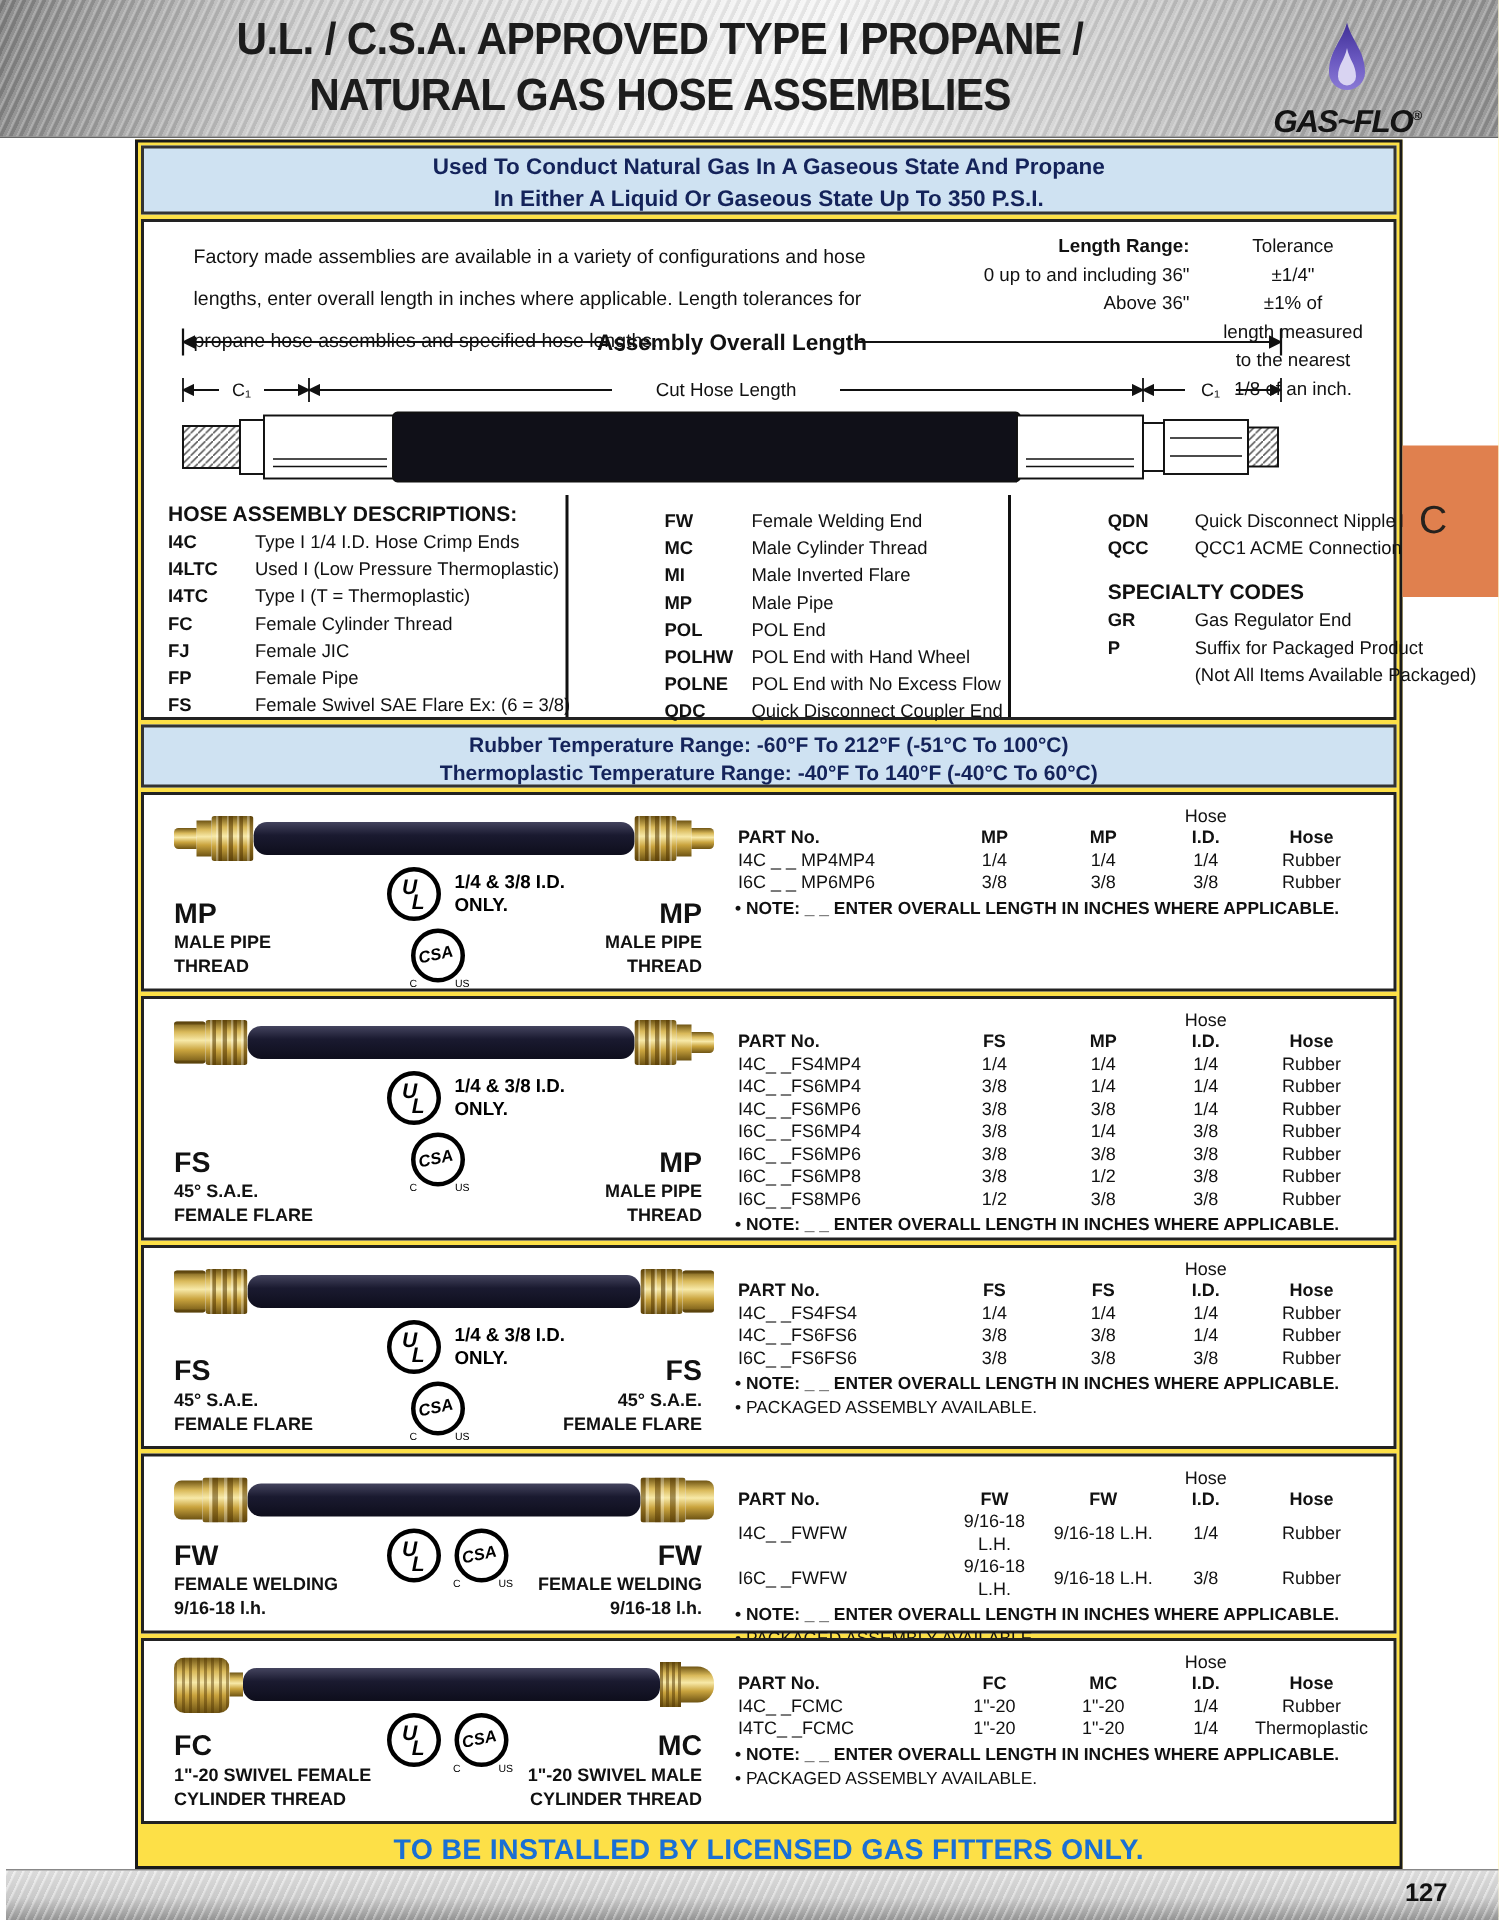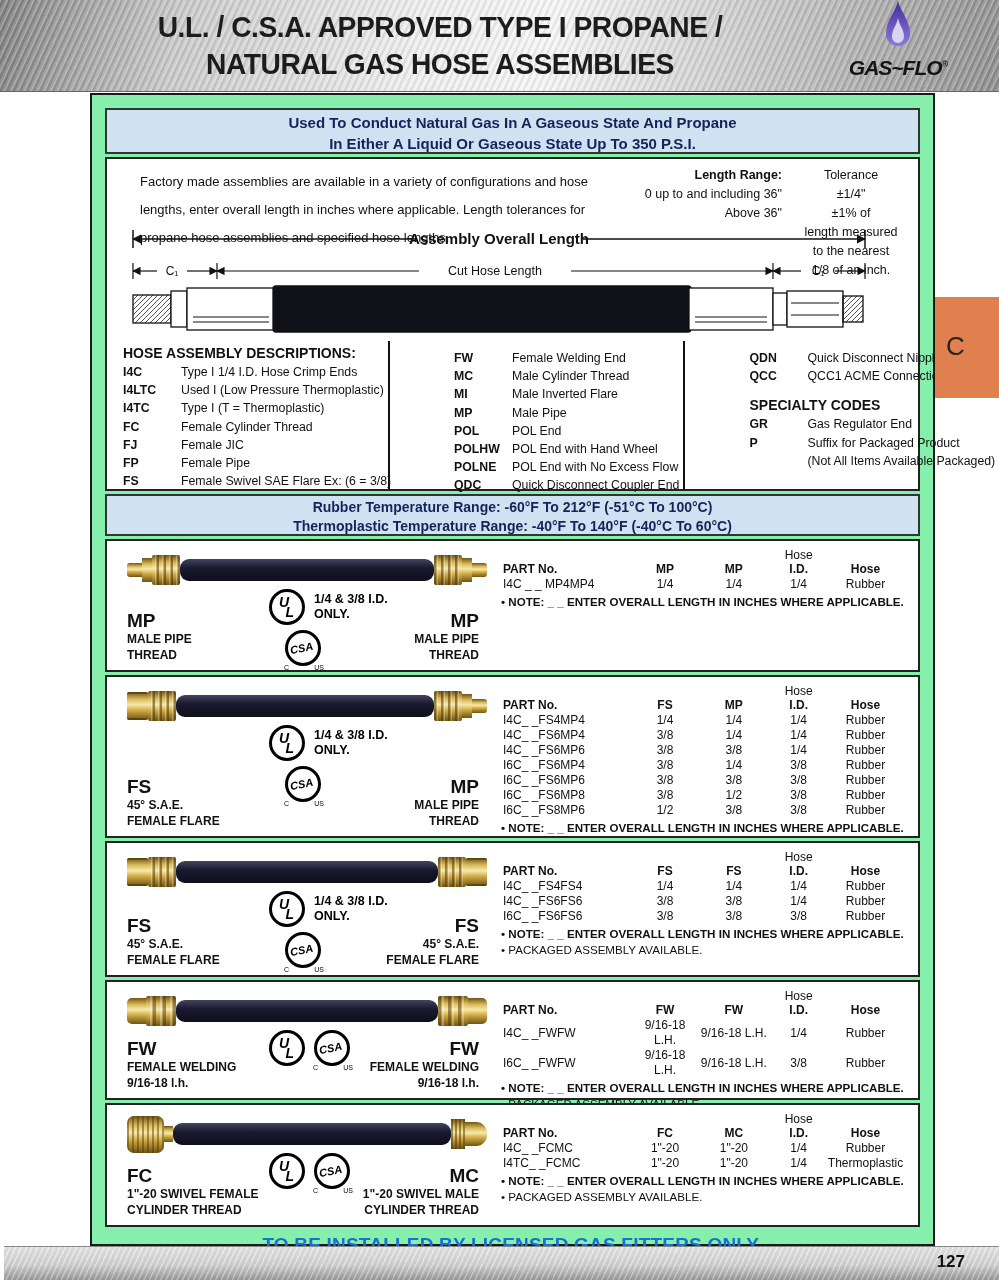--- a/index.html
+++ b/index.html
@@ -7,37 +7,37 @@
 
   
   .metal {
     background:
       repeating-linear-gradient(115deg, rgba(255,255,255,.28) 0 1px, rgba(0,0,0,.07) 2px 4px, rgba(255,255,255,.10) 4px 6px),
       linear-gradient(100deg,#7f7f7f 0%,#c9c9c9 18%,#efefef 42%,#f6f6f6 55%,#c2c2c2 78%,#8d8d8d 100%);
   }
   .metal-header { position:absolute; left:0; top:0; width:999px; height:92px; border-bottom:1px solid #666; }
   .page-title { position:absolute; left:104px; top:8px; width:672px; text-align:center; font-weight:bold;
     font-size:30px; line-height:37px; color:#1c1c1c; letter-spacing:-.5px; transform:scaleX(.94); }
-  .logo { position:absolute; right:42px; top:0; width:118px; text-align:center; }
+  .logo { position:absolute; right:42px; top:14px; width:118px; text-align:center; }
   .logo-flame { display:block; margin:0 auto; }
   .logo-text { font-size:21px; font-weight:bold; font-style:italic; letter-spacing:-1px; color:#141414; white-space:nowrap; }
   .logo-reg { font-size:9px; vertical-align:super; font-style:normal; }
 
   .metal-footer { position:absolute; left:4px; bottom:0; width:999px; height:34px; border-top:1px solid #888;
     background:
       repeating-linear-gradient(115deg, rgba(255,255,255,.25) 0 1px, rgba(0,0,0,.06) 2px 5px),
       linear-gradient(to bottom,#e9e9e9 0%,#d6d6d6 55%,#9d9d9d 100%); }
   .page-number { position:absolute; right:38px; top:5px; font-size:17px; font-weight:bold; color:#111; }
 
   
   .side-tab { position:absolute; left:935px; top:297px; width:64px; height:101px; background:#e0804e; }
   .side-tab-letter { position:absolute; left:11px; top:34px; font-size:26px; color:#26221e; }
 
   
-  .main { position:absolute; left:90px; top:93px; width:845px; height:1153px; border:2px solid #1a1a1a; background:#86efac; padding:13px; }
+  .main { position:absolute; left:90px; top:93px; width:845px; height:1153px; border:2px solid #1a1a1a; background:#fde047; padding:2px; }
 
   .blue-box { border:2px solid #333; background:#cfe2f2; text-align:center; color:#14235a; font-weight:bold; }
   .banner { height:46px; font-size:15px; line-height:21px; padding-top:2px; }
   .temp-banner { height:42px; font-size:14px; line-height:19px; padding-top:2px; margin-top:3px; }
 
   .intro-box { position:relative; border:2px solid #222; height:334px; margin-top:3px; background:#fff; }
   .intro-par { position:absolute; left:33px; top:9px; width:482px; font-size:13px; line-height:28px; color:#111; }
   .lr-col { position:absolute; right:136px; top:7px; width:220px; text-align:right; font-size:12.5px; line-height:19px; color:#111; }
   .lr-col .hd { font-weight:bold; }
   .tol-col { position:absolute; right:4px; top:7px; width:126px; text-align:center; font-size:12.5px; line-height:19px; color:#111; }
@@ -440,20 +440,27 @@
               </tr>
         </thead>
         <tbody class="ptbody">
               <tr>
                 <td class="col-left">I4C _ _ MP4MP4</td>
                 <td>1/4</td>
                 <td>1/4</td>
                 <td>1/4</td>
                 <td>Rubber</td>
               </tr>
+              <tr>
+                <td class="col-left">I6C _ _ MP6MP6</td>
+                <td>3/8</td>
+                <td>3/8</td>
+                <td>3/8</td>
+                <td>Rubber</td>
+              </tr>
             </tbody>
       </table>
       <div class="notes">
             <div class="note-bold">• NOTE:  _ _ ENTER OVERALL LENGTH IN INCHES WHERE APPLICABLE.</div>
           </div>
     </div>
   </div>
 
   <div class="psection">
     <div class="ps-left">

